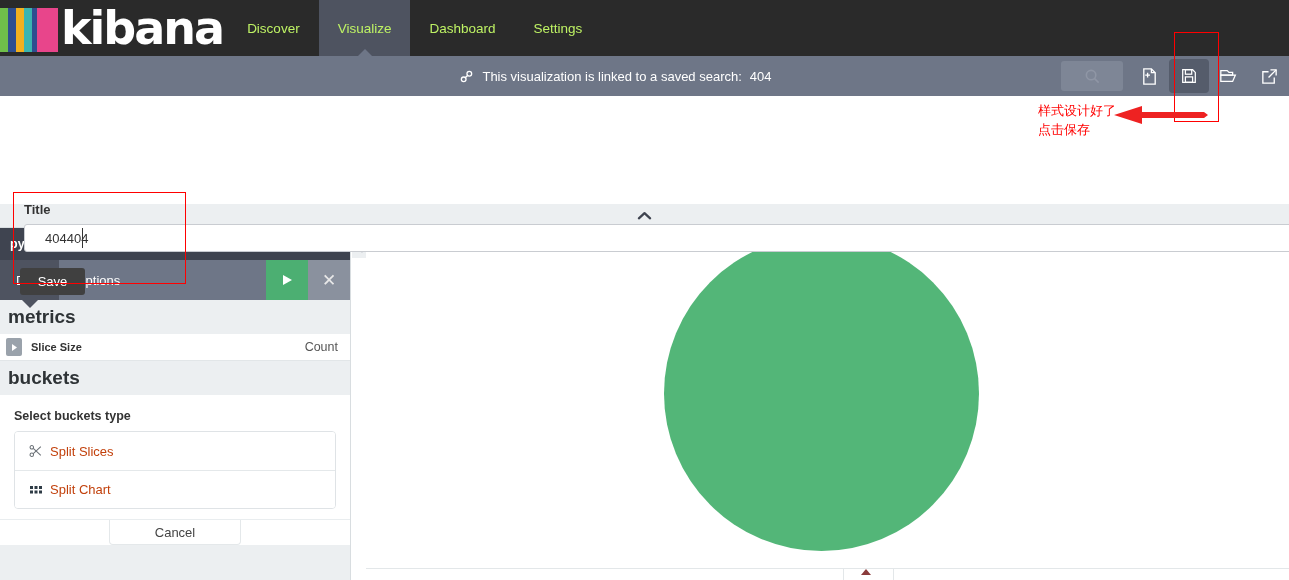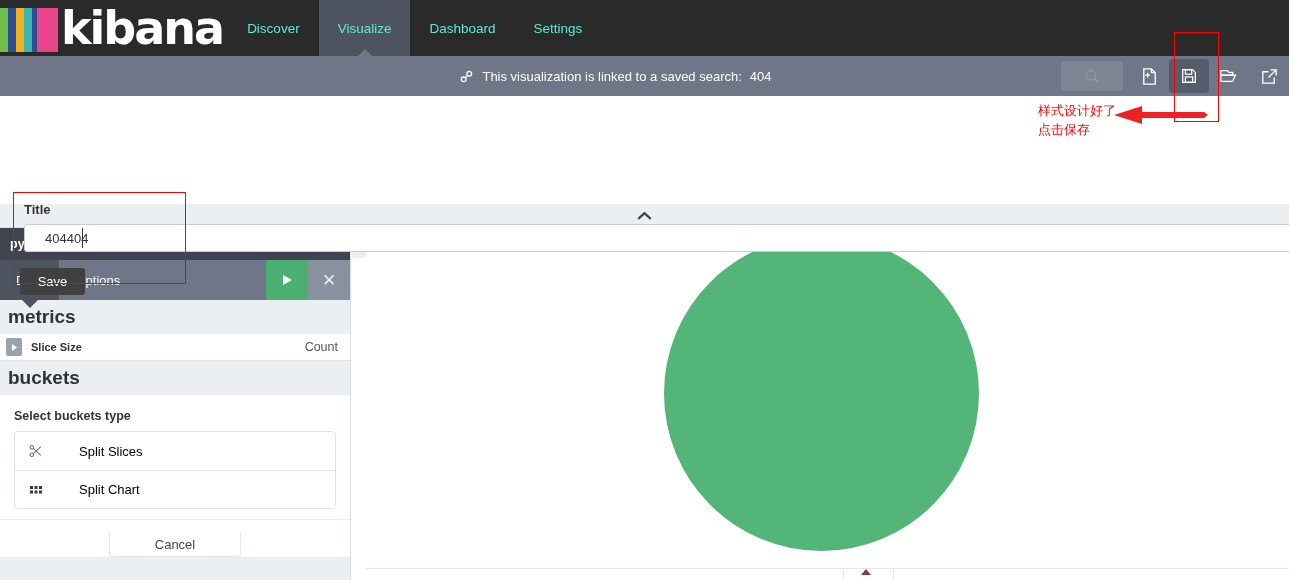--- a/index.html
+++ b/index.html
@@ -18,21 +18,21 @@
   .logo-wrap { display: flex; align-items: center; height: 56px; padding-left: 0; }
   .logo-bars { display: flex; height: 44px; margin-top: 3px; }
   .logo-bars i { display: block; width: 8px; height: 44px; }
   .logo-text {
     color: #ffffff; font-size: 46px; font-weight: bold; letter-spacing: -2px;
     line-height: 44px; margin-left: 3px; font-family: "DejaVu Sans", sans-serif;
   }
   .nav-tabs { display: flex; align-items: stretch; margin-left: 5px; }
   .nav-tab {
     position: relative; display: flex; align-items: center; justify-content: center;
-    padding: 0 19px; color: #5eead4; font-size: 13.5px; cursor: pointer;
+    padding: 0 19px; color: #bef264; font-size: 13.5px; cursor: pointer;
     background: #2a2a2a; height: 56px;
   }
   .nav-tab.active { background: #4e5360; }
   .nav-tab.active::after {
     content: ""; position: absolute; left: 50%; bottom: -1px; margin-left: -8px;
     border-left: 8px solid transparent; border-right: 8px solid transparent;
     border-bottom: 8px solid #6e7687;
   }
 
   
@@ -148,27 +148,27 @@
     display: flex; align-items: center; justify-content: center;
     font-size: 9px; border-radius: 2px; cursor: pointer; margin-right: 9px;
   }
   .agg-name { font-size: 11px; font-weight: bold; color: #333; }
   .agg-val { margin-left: auto; font-size: 12.5px; color: #555; }
   .buckets-body { background: #ffffff; padding: 14px 14px 10px 14px; }
   .sel-label { font-size: 12.5px; font-weight: bold; color: #333; margin-bottom: 8px; }
   .type-list { border: 1px solid #dfe3e6; border-radius: 4px; overflow: hidden; }
   .type-item {
     height: 38px; display: flex; align-items: center; padding: 0 14px;
-    font-size: 13px; color: #000000; cursor: pointer; background: #ffffff; gap: 29px;
+    font-size: 13px; color: #c2410c; cursor: pointer; background: #ffffff;
   }
   .type-item + .type-item { border-top: 1px solid #e4e8ea; }
   .type-item .ti { margin-right: 7px; display: inline-flex; color: #6a7076; }
   .cancel-wrap {
     background: #ffffff; border-top: 1px solid #e9edef;
-    display: flex; justify-content: center; padding-top: 12px;
+    display: flex; justify-content: center; padding-top: 0;
   }
   .cancel-btn {
     width: 132px; height: 25px; background: #ffffff; border: 1px solid #e4e8ea;
     border-top: none; border-radius: 0 0 4px 4px; font-size: 13px; color: #444;
     font-family: "Liberation Sans", sans-serif; cursor: pointer;
   }
   .sb-collapse {
     position: absolute; left: 352px; top: 232px; width: 14px; height: 26px;
     display: flex; align-items: center; justify-content: center; cursor: pointer;
     background: #eceff1; z-index: 4;

